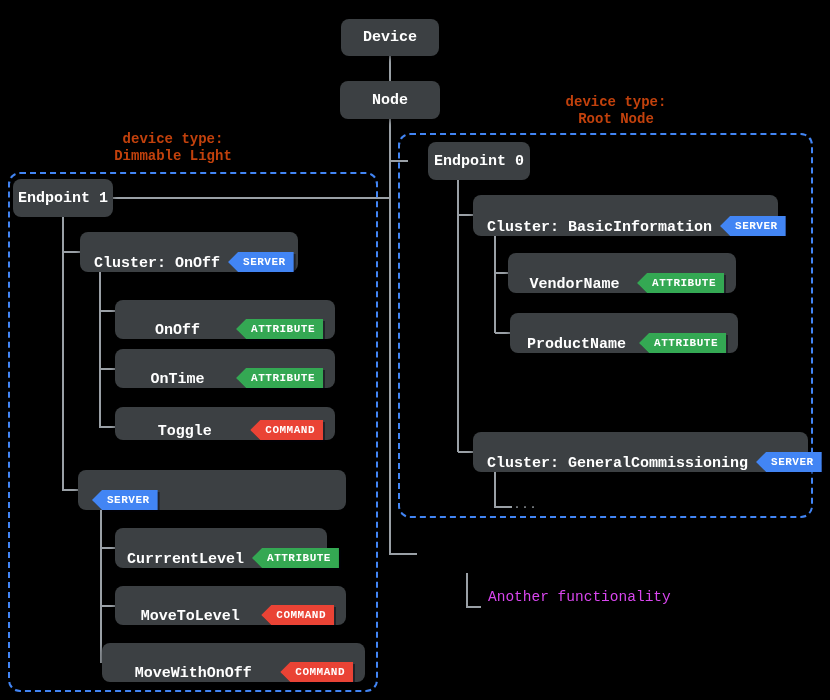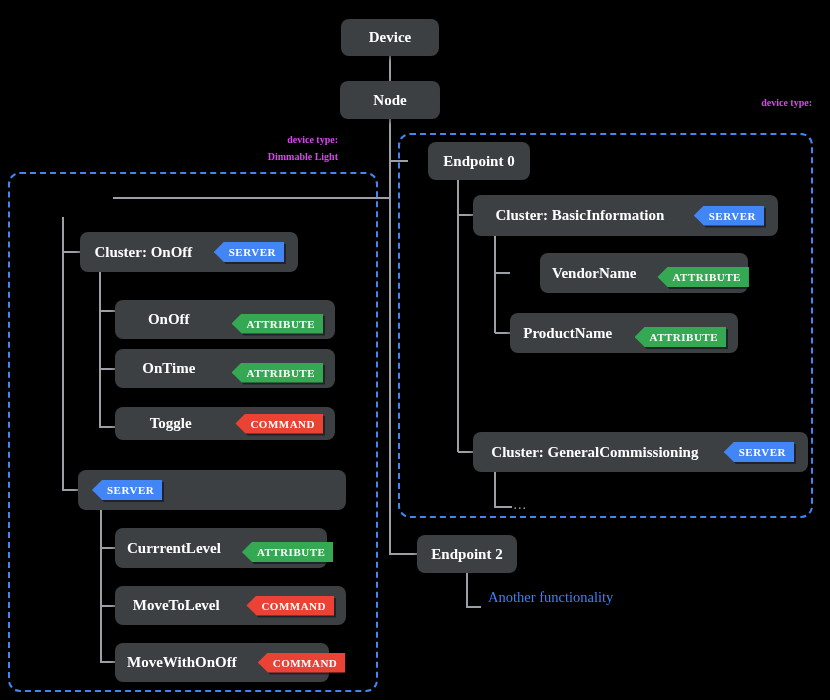--- a/index.html
+++ b/index.html
@@ -1,50 +1,50 @@
 <!DOCTYPE html>
 <html><head>
 <meta charset="utf-8">
 <style>
   html,body{margin:0;padding:0;background:#000;}
   .stage{
     position:relative;width:830px;height:700px;background:#000;overflow:hidden;
-    font-family:Liberation Serif, serif;
+    font-family:Liberation Mono, monospace;
   }
   
   .ln{position:absolute;background:#9aa0a6;}
   .v{width:2px;}
   .h{height:2px;}
   
   .box{
     position:absolute;background:#3c4043;border-radius:8px;
     display:flex;align-items:center;justify-content:center;
     color:#fff;font-weight:700;font-size:15px;
     box-shadow:0 2px 5px rgba(0,0,0,.55);
     box-sizing:border-box;
   }
-  .withbadge{justify-content:space-between;padding:0 12px;gap:21px;}
+  .withbadge{justify-content:space-between;padding:0 12px;gap:8px;align-items:flex-end;}
   .withbadge .lbl{flex:1;text-align:center;white-space:nowrap;}
   .cl{padding:0 14px;}
   
   .bshadow{filter:drop-shadow(2px 2px 0 rgba(0,0,10,.45));display:inline-flex;flex:0 0 auto;}
   .badge{
     display:inline-block;color:#fff;font-size:11px;font-weight:700;
     letter-spacing:.5px;padding:4px 8px 4px 15px;white-space:nowrap;
     clip-path:polygon(10px 0,100% 0,100% 100%,10px 100%,0 50%);
   }
   .server{background:#4285f4;}
   .attribute{background:#34a853;margin-top:8px;}
   .command{background:#ea4335;}
   
   .group{position:absolute;border:2px dashed #4285f4;border-radius:12px;box-sizing:border-box;}
-  .gtitle{position:absolute;text-align:right;color:#d946ef;font-weight:700;font-size:10px;line-height:17px;}
+  .gtitle{position:absolute;text-align:center;color:#c2410c;font-weight:700;font-size:14px;line-height:17px;}
   
   .dots{position:absolute;color:#9aa0a6;font-size:10px;font-weight:700;letter-spacing:2px;}
-  .note{position:absolute;color:#3b82f6;font-size:14.5px;line-height:19px;text-align:right;}
+  .note{position:absolute;color:#d946ef;font-size:14.5px;line-height:19px;text-align:right;}
   .note .it{font-style:italic;}
 </style>
 </head>
 <body>
 
 <div class="stage">
 
   <div class="ln v" style="left:389px;top:56px;height:25px"></div>
   <div class="ln v" style="left:389px;top:119px;height:436px"></div>
   <div class="ln h" style="left:390px;top:160px;width:18px"></div>
@@ -57,20 +57,23 @@
   <div class="box" style="left:340px;top:81px;width:100px;height:38px">
     <span>Node</span>
   </div>
 
   <div class="gtitle" style="left:8px;top:131px;width:330px">
     <div>device type:</div>
     <div>Dimmable Light</div>
   </div>
   <div class="group" style="left:8px;top:172px;width:370px;height:520px"></div>
 
+  <div class="box" style="left:13px;top:179px;width:100px;height:38px">
+    <span>Endpoint 1</span>
+  </div>
 
   <div class="ln v" style="left:62px;top:217px;height:274px"></div>
   <div class="ln h" style="left:63px;top:251px;width:17px"></div>
   <div class="ln h" style="left:63px;top:489px;width:15px"></div>
 
   <div class="box withbadge cl" style="left:80px;top:232px;width:218px;height:40px">
     <span class="lbl">Cluster: OnOff</span>
     <span class="bshadow">
         <span class="badge server">SERVER</span>
       </span>
@@ -116,29 +119,30 @@
     <span class="bshadow">
         <span class="badge attribute">ATTRIBUTE</span>
       </span>
   </div>
   <div class="box withbadge" style="left:115px;top:586px;width:231px;height:39px">
     <span class="lbl">MoveToLevel</span>
     <span class="bshadow">
         <span class="badge command">COMMAND</span>
       </span>
   </div>
-  <div class="box withbadge" style="left:115px;top:643px;width:214px;height:39px">
+  <div class="box withbadge" style="left:102px;top:643px;width:263px;height:39px">
     <span class="lbl">MoveWithOnOff</span>
     <span class="bshadow">
         <span class="badge command">COMMAND</span>
       </span>
   </div>
 
   <div class="gtitle" style="left:420px;top:94px;width:392px">
     <div>device type:</div>
+    <div>Root Node</div>
   </div>
   <div class="group" style="left:398px;top:133px;width:415px;height:385px"></div>
 
   <div class="box" style="left:428px;top:142px;width:102px;height:38px">
     <span>Endpoint 0</span>
   </div>
 
   <div class="ln v" style="left:457px;top:180px;height:272px"></div>
   <div class="ln h" style="left:458px;top:214px;width:15px"></div>
   <div class="ln h" style="left:458px;top:451px;width:15px"></div>
@@ -147,21 +151,21 @@
     <span class="lbl">Cluster: BasicInformation</span>
     <span class="bshadow">
         <span class="badge server">SERVER</span>
       </span>
   </div>
 
   <div class="ln v" style="left:494px;top:236px;height:97px"></div>
   <div class="ln h" style="left:495px;top:272px;width:15px"></div>
   <div class="ln h" style="left:495px;top:332px;width:15px"></div>
 
-  <div class="box withbadge" style="left:540px;top:253px;width:208px;height:40px">
+  <div class="box withbadge" style="left:508px;top:253px;width:228px;height:40px">
     <span class="lbl">VendorName</span>
     <span class="bshadow">
         <span class="badge attribute">ATTRIBUTE</span>
       </span>
   </div>
   <div class="box withbadge" style="left:510px;top:313px;width:228px;height:40px">
     <span class="lbl">ProductName</span>
     <span class="bshadow">
         <span class="badge attribute">ATTRIBUTE</span>
       </span>
@@ -171,22 +175,19 @@
     <span class="lbl">Cluster: GeneralCommissioning</span>
     <span class="bshadow">
         <span class="badge server">SERVER</span>
       </span>
   </div>
 
   <div class="ln v" style="left:494px;top:472px;height:35px"></div>
   <div class="ln h" style="left:494px;top:506px;width:18px"></div>
   <div class="dots" style="left:514px;top:500px">...</div>
 
-  <div class="box" style="left:417px;top:535px;width:100px;height:38px">
-    <span>Endpoint 2</span>
-  </div>
   <div class="ln v" style="left:466px;top:573px;height:34px"></div>
   <div class="ln h" style="left:466px;top:606px;width:15px"></div>
   <div class="note" style="left:488px;top:588px">
     <div>Another functionality</div>
   </div>
 
 </div>
 
 </body></html>

